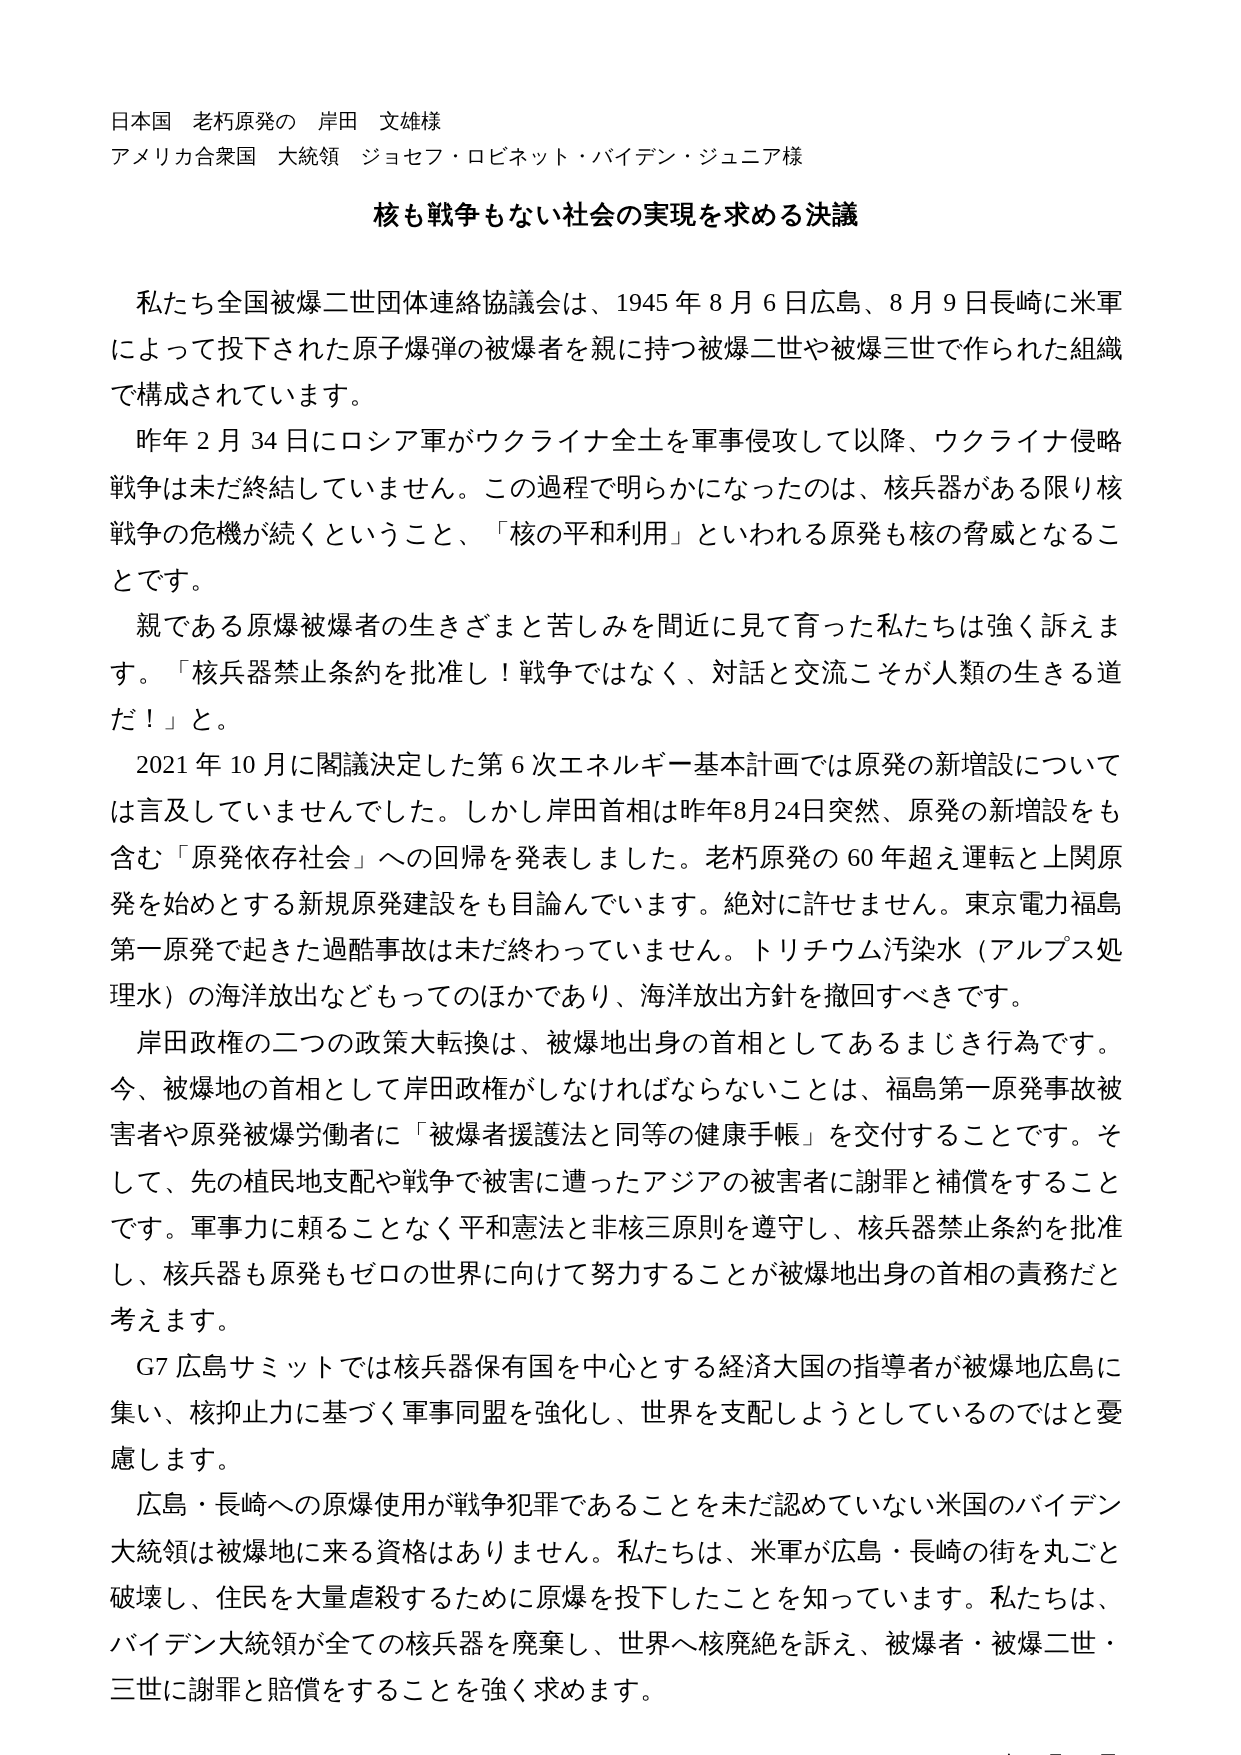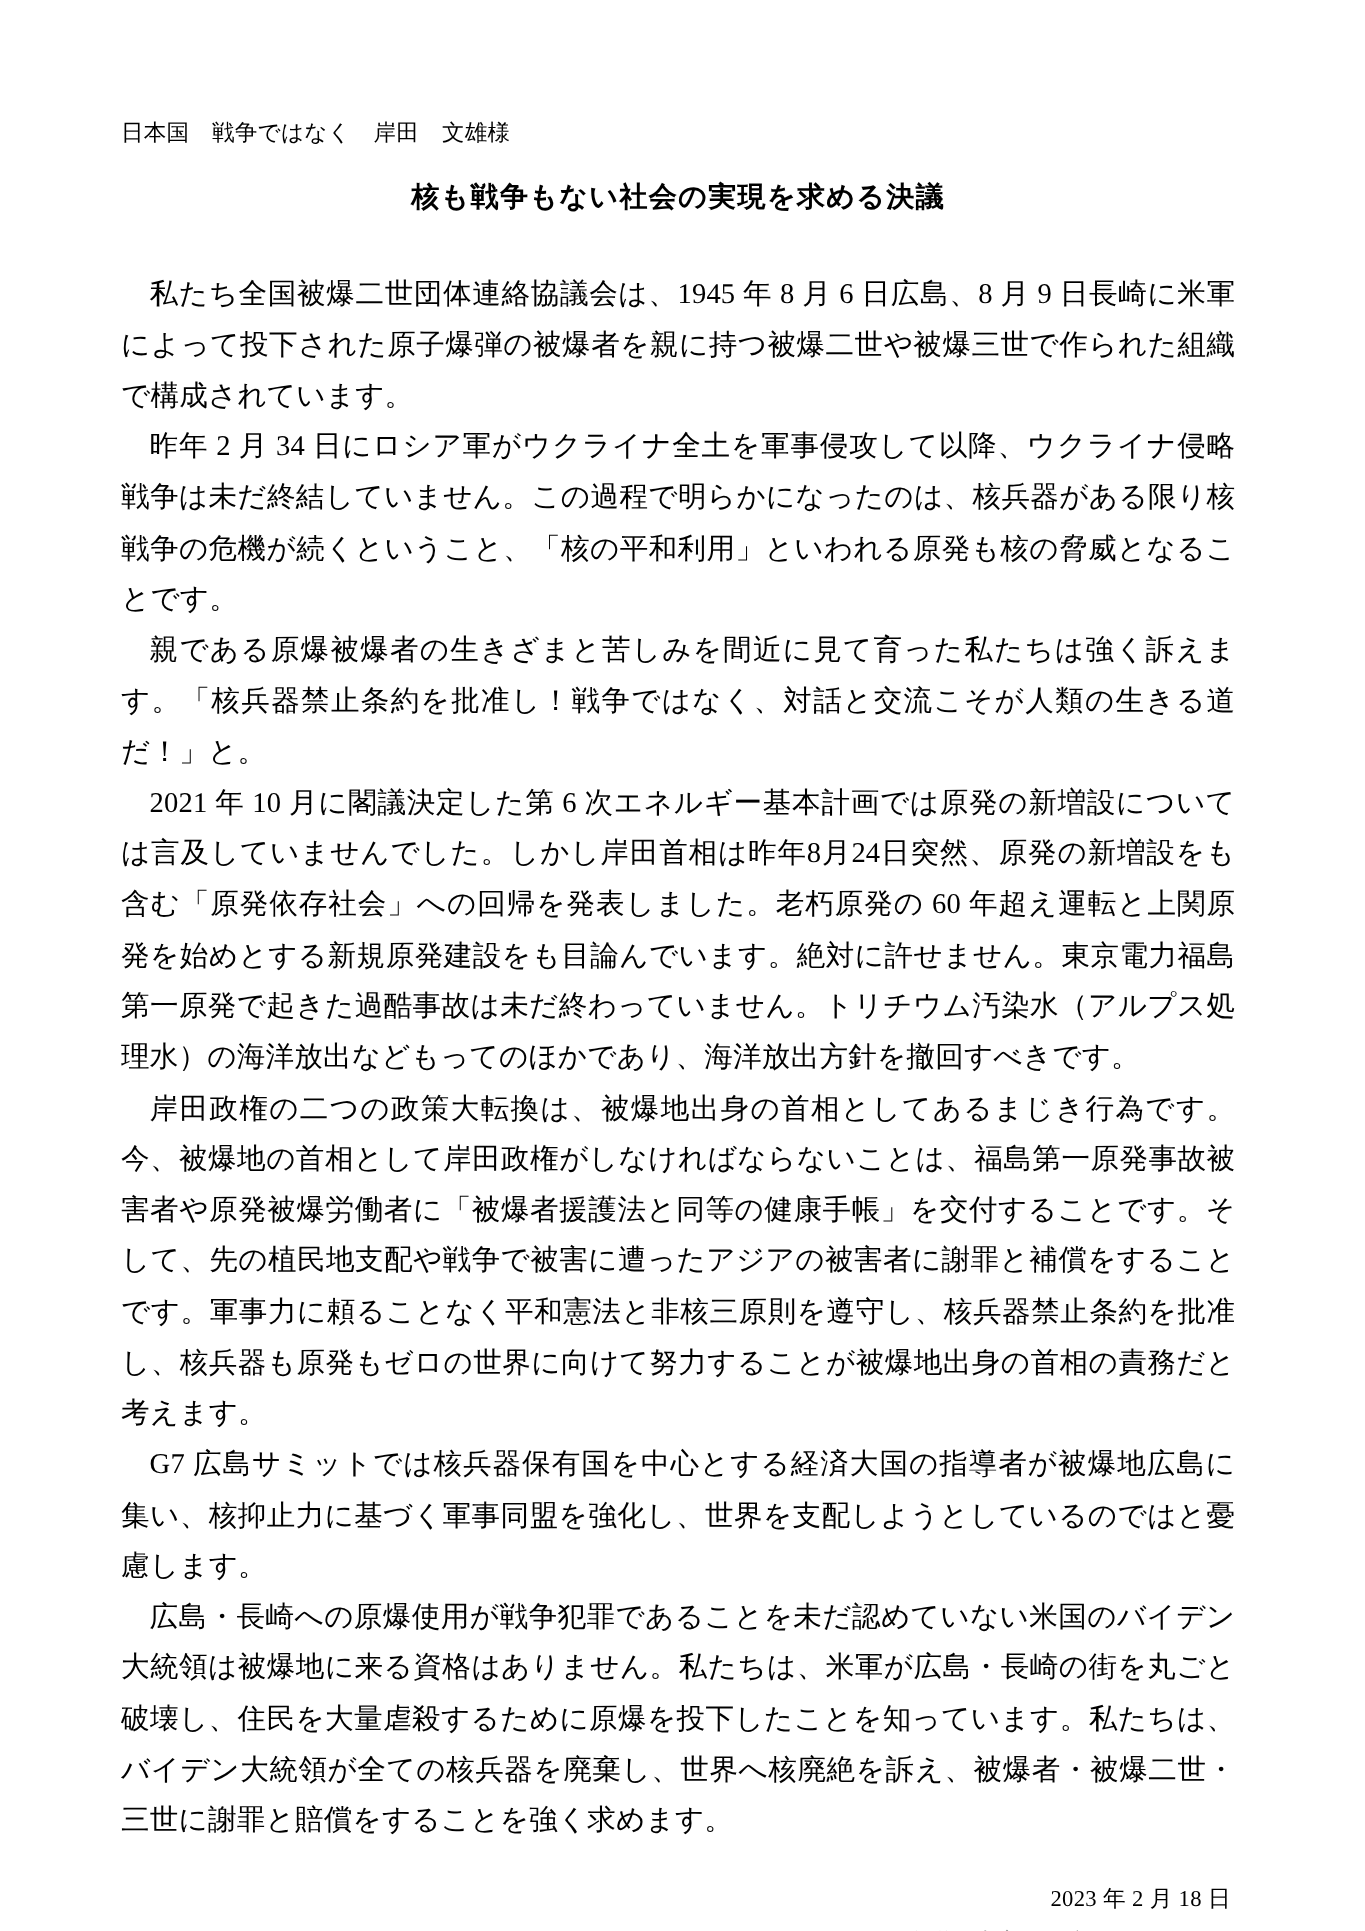--- a/index.html
+++ b/index.html
@@ -60,21 +60,22 @@
     padding-right: 4px;
     text-align: right;
   }
 </style>
 </head>
 <body>
 
 <div class="page">
 
   <div class="addressees">
-    <div class="addressee-line">日本国　戦争ではなく　岸田　文雄様</div>
+    <div class="addressee-line">日本国　老朽原発の　岸田　文雄様</div>
+    <div class="addressee-line">アメリカ合衆国　大統領　ジョセフ・ロビネット・バイデン・ジュニア様</div>
   </div>
 
   <h1 class="doc-title">核も戦争もない社会の実現を求める決議</h1>
 
   <div class="body-block">
     <p class="para">私たち全国被爆二世団体連絡協議会は、1945 年 8 月 6 日広島、8 月 9 日長崎に米軍によって投下された原子爆弾の被爆者を親に持つ被爆二世や被爆三世で作られた組織で構成されています。</p>
     <p class="para">昨年 2 月 34 日にロシア軍がウクライナ全土を軍事侵攻して以降、ウクライナ侵略戦争は未だ終結していません。この過程で明らかになったのは、核兵器がある限り核戦争の危機が続くということ、「核の平和利用」といわれる原発も核の脅威となることです。</p>
     <p class="para">親である原爆被爆者の生きざまと苦しみを間近に見て育った私たちは強く訴えます。「核兵器禁止条約を批准し！戦争ではなく、対話と交流こそが人類の生きる道だ！」と。</p>
     <p class="para">2021 年 10 月に閣議決定した第 6 次エネルギー基本計画では原発の新増設については言及していませんでした。しかし岸田首相は昨年8月24日突然、原発の新増設をも含む「原発依存社会」への回帰を発表しました。老朽原発の 60 年超え運転と上関原発を始めとする新規原発建設をも目論んでいます。絶対に許せません。東京電力福島第一原発で起きた過酷事故は未だ終わっていません。トリチウム汚染水（アルプス処理水）の海洋放出などもってのほかであり、海洋放出方針を撤回すべきです。</p>
     <p class="para">岸田政権の二つの政策大転換は、被爆地出身の首相としてあるまじき行為です。今、被爆地の首相として岸田政権がしなければならないことは、福島第一原発事故被害者や原発被爆労働者に「被爆者援護法と同等の健康手帳」を交付することです。そして、先の植民地支配や戦争で被害に遭ったアジアの被害者に謝罪と補償をすることです。軍事力に頼ることなく平和憲法と非核三原則を遵守し、核兵器禁止条約を批准し、核兵器も原発もゼロの世界に向けて努力することが被爆地出身の首相の責務だと考えます。</p>

